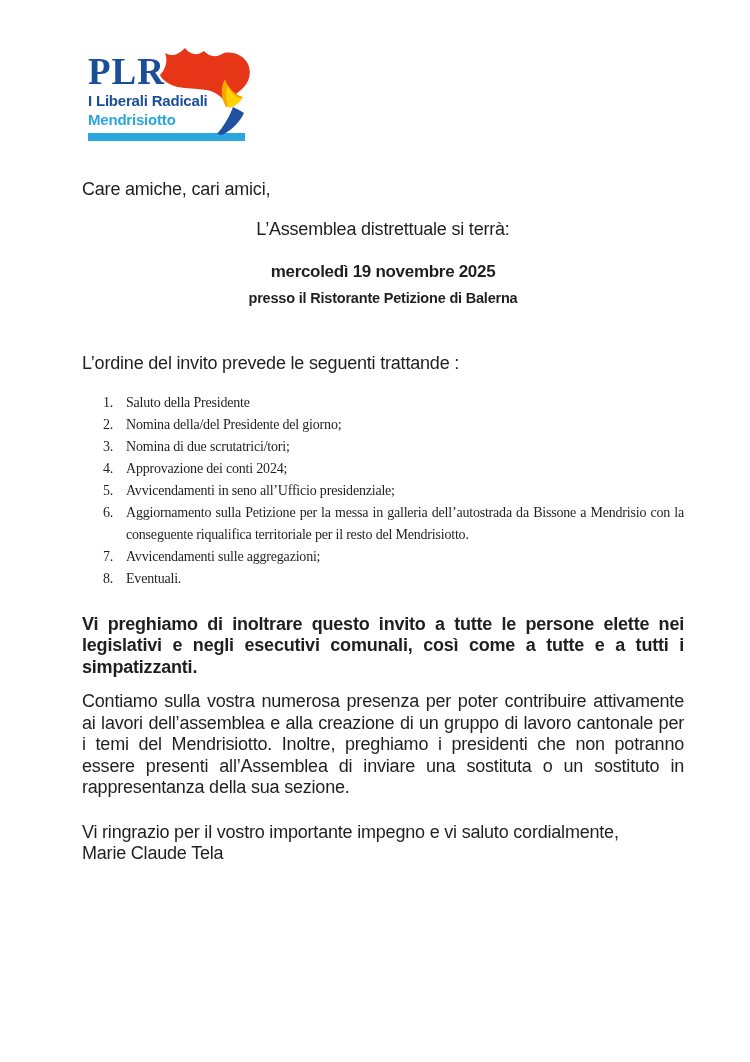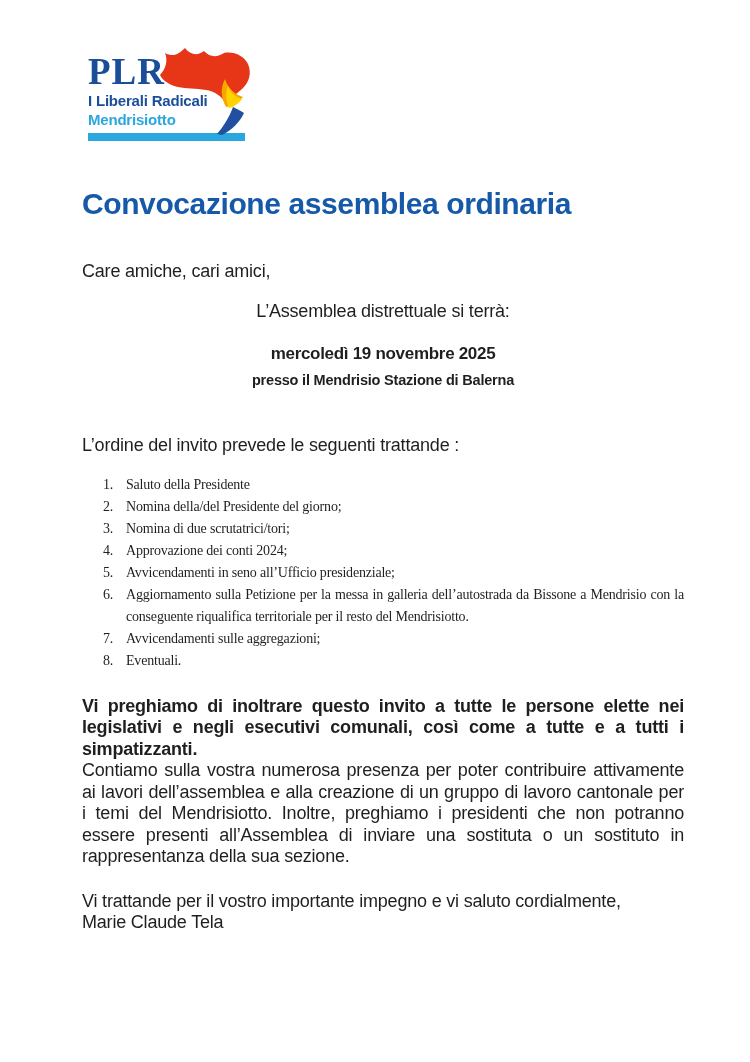--- a/index.html
+++ b/index.html
@@ -89,21 +89,21 @@
     text-align: justify;
     font-family: Liberation Serif, serif;
   }
   .agenda li::before {
     content: counter(item) ".";
     position: absolute;
     left: -23px;
   }
 
   .request-bold    { margin-top: 24px; font-weight: 700; }
-  .request-regular { margin-top: 0; }
+  .request-regular { margin-top: 13px; }
 
   .closing { margin-top: 23px; }
 </style>
 </head>
 <body>
 
 <div class="page">
 
   <header class="logo">
     <div class="logo-acronym">PLR</div>
@@ -114,46 +114,45 @@
       <path fill="var(--flame-red, #e63517)" d="M8,28 C14,22 16,13 13,6 C22,11 28,6 33,1 C38,8 46,9 52,4
                C58,11 66,10 72,6 C82,4 92,9 96,17 C100,26 97,36 90,42
                C84,47 78,52 74,57 C70,49 62,44 54,43 C44,41 34,42 26,40
                C18,38 11,34 8,28 Z"></path>
       <path fill="var(--flame-orange, #f7a600)" d="M74,60 C69,51 68,41 73,32 C76,42 84,48 91,50 C86,56 80,59 74,60 Z"></path>
       <path fill="var(--flame-yellow, #ffd200)" d="M77,61 C74,54 73,46 76,39 C79,47 86,51 90,52 C86,57 82,60 77,61 Z"></path>
       <path fill="var(--handle-blue, #20509f)" d="M65,87 C71,80 77,71 81,60 C85,62 89,64 92,66 C88,75 80,83 70,88 Z"></path>
     </svg>
   </header>
 
-  <h1 class="title">Convocazione assemblea ordinaria</h1>
 
   <p class="bodytext salutation">Care amiche, cari amici,</p>
 
 
   <p class="bodytext announce">L’Assemblea distrettuale si terrà:</p>
 
   <div class="event">
     <div class="event-date">mercoledì 19 novembre 2025</div>
-    <div class="event-venue">presso il Mendrisio Stazione di Balerna</div>
+    <div class="event-venue">presso il Ristorante Petizione di Balerna</div>
   </div>
 
   <p class="bodytext agenda-intro">L’ordine del invito prevede le seguenti trattande :</p>
 
   <ol class="agenda">
     <li>Saluto della Presidente</li>
     <li>Nomina della/del Presidente del giorno;</li>
     <li>Nomina di due scrutatrici/tori;</li>
     <li>Approvazione dei conti 2024;</li>
     <li>Avvicendamenti in seno all’Ufficio presidenziale;</li>
     <li>Aggiornamento sulla Petizione per la messa in galleria dell’autostrada da Bissone a Mendrisio con la conseguente riqualifica territoriale per il resto del Mendrisiotto.</li>
     <li>Avvicendamenti sulle aggregazioni;</li>
     <li>Eventuali.</li>
   </ol>
 
   <p class="bodytext just request-bold">Vi preghiamo di inoltrare questo invito a tutte le persone elette nei legislativi e negli esecutivi comunali, così come a tutte e a tutti i simpatizzanti.</p>
   <p class="bodytext just request-regular">Contiamo sulla vostra numerosa presenza per poter contribuire attivamente ai lavori dell’assemblea e alla creazione di un gruppo di lavoro cantonale per i temi del Mendrisiotto. Inoltre, preghiamo i presidenti che non potranno essere presenti all’Assemblea di inviare una sostituta o un sostituto in rappresentanza della sua sezione.</p>
 
   <p class="bodytext closing">
-    <span>Vi trattande per il vostro importante impegno e vi saluto cordialmente,</span><br>
+    <span>Vi ringrazio per il vostro importante impegno e vi saluto cordialmente,</span><br>
     <span>Marie Claude Tela</span>
   </p>
 
 </div>
 
 </body></html>

